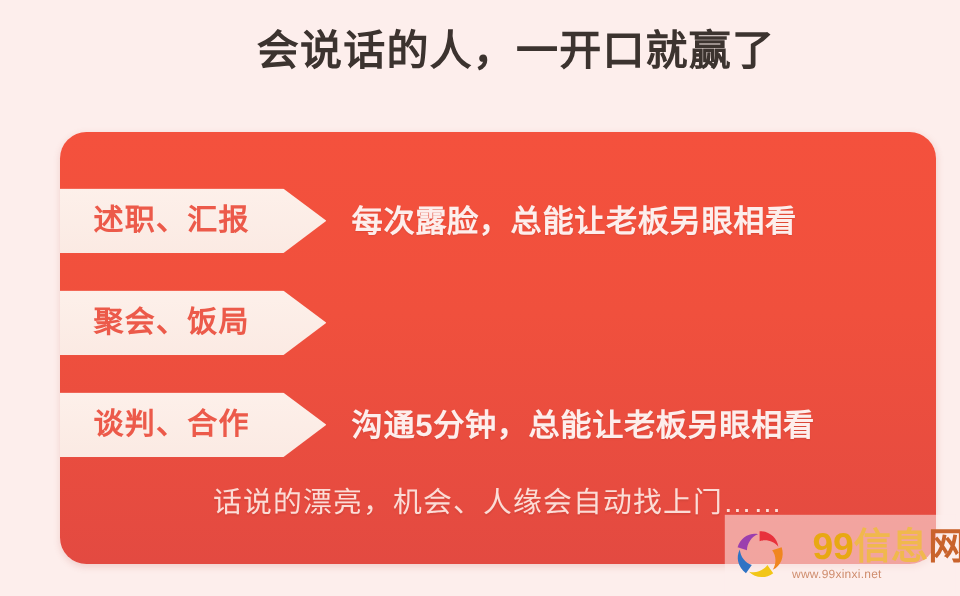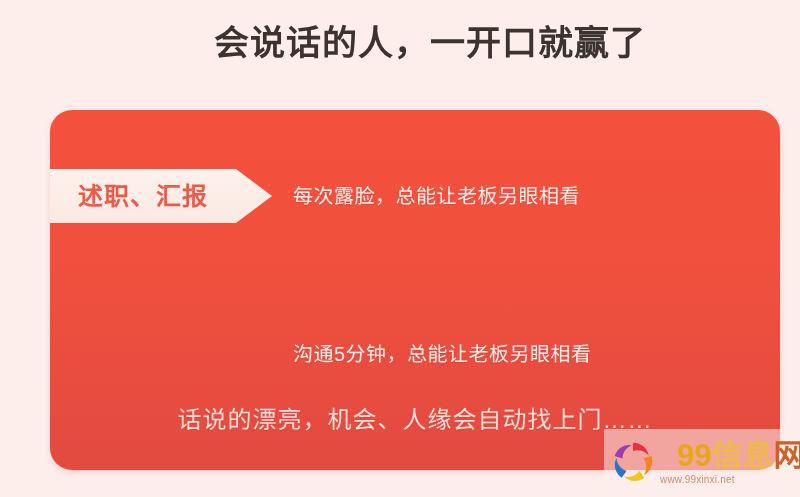--- a/index.html
+++ b/index.html
@@ -51,21 +51,21 @@
     box-shadow: 0 2px 6px rgba(180, 70, 60, 0.18);
   }
 
   
   .row {
     position: absolute;
     left: 0;
     width: 730px;
     height: 54px;
   }
-  .row-1 { top: 59px; }
+  .row-1 { top: 47px; }
   .row-2 { top: 132px; }
   .row-3 { top: 217px; }
 
   
   .tag {
     position: absolute;
     left: 0;
     top: 0;
     width: 222px;
     height: 54px;
@@ -87,22 +87,22 @@
     white-space: nowrap;
   }
 
   
   .row-text {
     position: absolute;
     left: 243px;
     top: 0;
     height: 54px;
     line-height: 54px;
-    font-size: 20px;
-    font-weight: normal;
+    font-size: 26px;
+    font-weight: bold;
     letter-spacing: 0.5px;
     color: #fdeeec;
     white-space: nowrap;
     text-shadow: 0 1px 1px rgba(160, 50, 40, 0.25);
   }
 
   
   #card-footer {
     position: absolute;
     left: 0;
@@ -170,23 +170,29 @@
   <div id="offer-card">
 
     <div class="row row-1">
       <div class="tag">
         <span class="tag-label">述职、汇报</span>
       </div>
       <div class="row-text">每次露脸，总能让老板另眼相看</div>
     </div>
 
     <div class="row row-2">
+      <div class="tag">
+        <span class="tag-label">聚会、饭局</span>
+      </div>
     </div>
 
     <div class="row row-3">
+      <div class="tag">
+        <span class="tag-label">谈判、合作</span>
+      </div>
       <div class="row-text">沟通5分钟，总能让老板另眼相看</div>
     </div>
 
     <div id="card-footer">话说的漂亮，机会、人缘会自动找上门……</div>
   </div>
 
   <div id="watermark">
     <div id="wm-logo">
       <svg viewBox="0 0 100 100" width="46" height="46" aria-hidden="true">
         <g transform="translate(50,50)">

